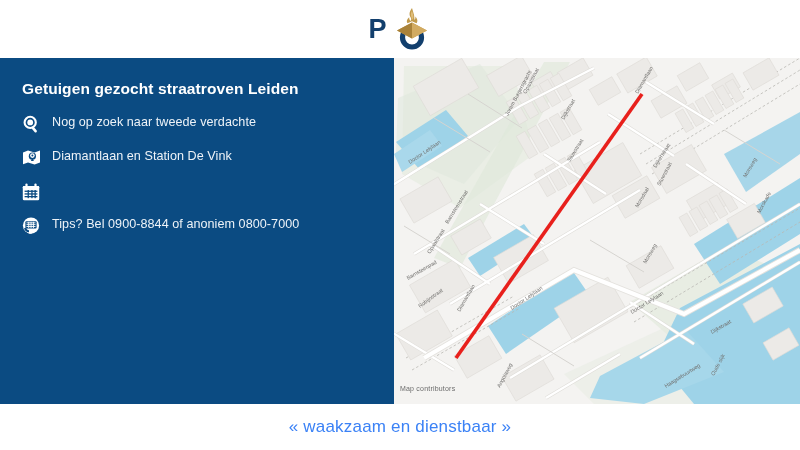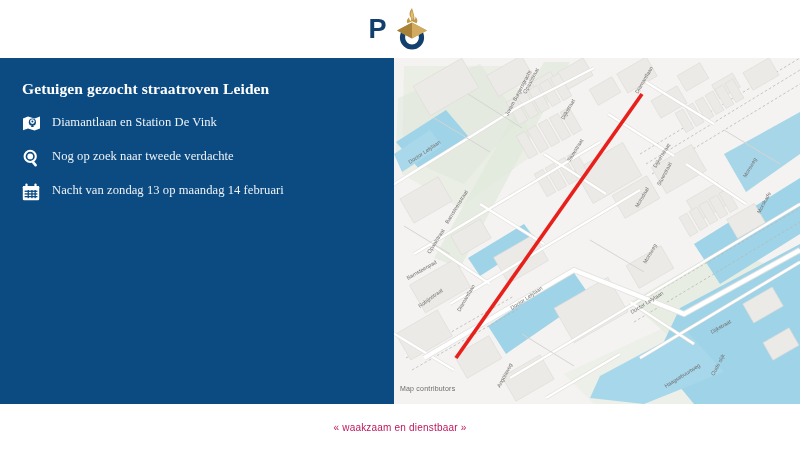--- a/index.html
+++ b/index.html
@@ -22,21 +22,21 @@
   }
   .logo-emblem {
     position:relative; width:38px; height:44px; margin:0 1px;
     display:inline-block; vertical-align:middle;
   }
   .logo-emblem svg { position:absolute; left:0; top:0; }
 
   
   .info {
     position:absolute; left:0; top:58px; width:394px; height:346px;
-    background:#0b4b82; color:#ffffff; padding:22px 18px 0 22px;font-family:Liberation Serif, serif;
+    background:#0b4b82; color:#ffffff; padding:22px 18px 0 22px;
   }
   .info-title {
     font-size:15.5px; font-weight:bold; letter-spacing:0.1px;
     margin-bottom:16px; color:#ffffff;
   }
   .row { display:flex; align-items:flex-start; margin-bottom:13px; }
   .row-icon {
     flex:0 0 26px; width:26px; height:20px;
     display:flex; align-items:flex-start; justify-content:flex-start;
     margin-top:1px;
@@ -58,21 +58,21 @@
     font-size:7px; color:#6b6b6b; letter-spacing:0.2px;
     font-family:"Liberation Sans", sans-serif;
   }
 
   
   .footer {
     position:absolute; left:0; top:404px; width:800px; height:46px;
     background:#ffffff; display:flex; align-items:center; justify-content:center;
   }
   .footer-text {
-    font-size:10px; color:#be185d; letter-spacing:0.2px;
+    font-size:17px; color:#3b82f6; letter-spacing:0.2px;
   }
 </style>
 </head>
 <body>
 
 <div class="page">
 
   <div class="header">
     <div class="logo">
       <span class="logo-text">P</span>
@@ -87,65 +87,81 @@
 
           <path d="M19 1 C15.4 5.6 16.6 8.6 17.7 10.6 C18.3 11.7 18.4 12.8 17.6 13.9 C16.5 12.9 16.1 11.6 16.2 10.2 C13.9 12.1 13.1 14.6 14.5 16.2 L19 14.2 L23.5 16.2 C25.3 14.2 24.1 11.3 22.3 9.5 C22.6 11 22.3 12.1 21.5 13.0 C21.3 10.8 21.4 8.6 20.6 6.5 C20.1 4.6 19.6 2.8 19 1 Z" fill="#c19a4b"></path>
           <path d="M19 3.5 C17.2 6.6 17.8 8.6 18.5 10.2 C19.0 11.3 19.0 12.2 18.6 13.2 C20.3 12.3 20.8 10.2 20.3 8.2 C19.8 6.6 19.4 5.1 19 3.5 Z" fill="#e0bd78"></path>
         </svg>
       </span>
     </div>
   </div>
 
   <div class="info">
     <div class="info-title">Getuigen gezocht straatroven Leiden</div>
+
+    <div class="row">
+      <span class="row-icon">
+        <svg width="19" height="18" viewBox="0 0 19 18">
+          <circle cx="8.2" cy="7.4" r="5.6" fill="none" stroke="#ffffff" stroke-width="2.1"></circle>
+          <circle cx="8.2" cy="7.4" r="2.9" fill="#ffffff"></circle>
+          <rect x="11.0" y="11.3" width="2.6" height="6.6" rx="1.3" fill="#ffffff" transform="rotate(-40 12.3 14.6)"></rect>
+        </svg>
+      </span>
+      <span class="row-text">Nog op zoek naar tweede verdachte</span>
+    </div>
 
     <div class="row">
       <span class="row-icon">
         <svg width="19" height="17" viewBox="0 0 19 17">
           <path d="M1 3.4 L6 1.6 L12.6 3.6 L18 1.6 L18 13.4 L12.6 15.4 L6 13.4 L1 15.2 Z" fill="#ffffff"></path>
           <circle cx="10.4" cy="7.2" r="3.6" fill="#0b4b82"></circle>
           <circle cx="10.4" cy="6.6" r="2.3" fill="#ffffff"></circle>
           <circle cx="10.4" cy="6.5" r="1.0" fill="#0b4b82"></circle>
           <path d="M10.4 9.0 L8.9 11.9 L11.9 11.9 Z" fill="#0b4b82"></path>
         </svg>
       </span>
       <span class="row-text">Diamantlaan en Station De Vink</span>
-    </div>
-
-    <div class="row">
-      <span class="row-icon">
-        <svg width="19" height="18" viewBox="0 0 19 18">
-          <circle cx="8.2" cy="7.4" r="5.6" fill="none" stroke="#ffffff" stroke-width="2.1"></circle>
-          <circle cx="8.2" cy="7.4" r="2.9" fill="#ffffff"></circle>
-          <rect x="11.0" y="11.3" width="2.6" height="6.6" rx="1.3" fill="#ffffff" transform="rotate(-40 12.3 14.6)"></rect>
-        </svg>
-      </span>
-      <span class="row-text">Nog op zoek naar tweede verdachte</span>
     </div>
 
 
     <div class="row">
       <span class="row-icon">
         <svg width="18" height="18" viewBox="0 0 18 18">
           <rect x="0.8" y="3.0" width="16.4" height="14.2" rx="1.3" fill="#ffffff"></rect>
           <rect x="0.8" y="3.0" width="16.4" height="3.3" rx="1.3" fill="#ffffff"></rect>
           <rect x="3.4" y="0.4" width="2.2" height="4.4" rx="1.1" fill="#ffffff"></rect>
           <rect x="12.4" y="0.4" width="2.2" height="4.4" rx="1.1" fill="#ffffff"></rect>
           <rect x="2.6" y="7.6" width="12.8" height="1.3" fill="#0b4b82"></rect>
           <rect x="2.6" y="10.3" width="12.8" height="1.3" fill="#0b4b82"></rect>
           <rect x="2.6" y="13.0" width="12.8" height="1.3" fill="#0b4b82"></rect>
           <rect x="5.6" y="7.0" width="1.3" height="8.2" fill="#0b4b82"></rect>
           <rect x="9.3" y="7.0" width="1.3" height="8.2" fill="#0b4b82"></rect>
           <rect x="12.5" y="7.0" width="1.3" height="8.2" fill="#0b4b82"></rect>
         </svg>
       </span>
-      <span class="row-text">Nacht van zondag 13 op maandag 14 februari</span>
-    </div>
-
-
+    </div>
+
+
+    <div class="row">
+      <span class="row-icon">
+        <svg width="18" height="18" viewBox="0 0 18 18">
+          <circle cx="9" cy="8.6" r="8.1" fill="#ffffff"></circle>
+          <rect x="3.4" y="4.2" width="11.2" height="7.4" rx="1.0" fill="#0b4b82"></rect>
+          <rect x="4.5" y="5.4" width="9.0" height="0.9" fill="#ffffff"></rect>
+          <rect x="4.5" y="7.2" width="9.0" height="0.9" fill="#ffffff"></rect>
+          <rect x="4.5" y="9.0" width="9.0" height="0.9" fill="#ffffff"></rect>
+          <rect x="6.3" y="4.8" width="0.9" height="6.2" fill="#ffffff"></rect>
+          <rect x="8.6" y="4.8" width="0.9" height="6.2" fill="#ffffff"></rect>
+          <rect x="10.9" y="4.8" width="0.9" height="6.2" fill="#ffffff"></rect>
+          <path d="M4.0 11.8 C5.2 14.6 7.6 16.4 10.4 16.6 C10.4 16.6 8.0 17.3 6.0 16.0 C4.4 15.0 3.6 13.4 4.0 11.8 Z" fill="#ffffff"></path>
+          <path d="M2.2 11.0 C2.2 13.3 4.4 15.2 7.0 15.3 L7.0 13.2 C5.6 13.1 4.4 12.1 4.3 11.0 Z" fill="#0b4b82"></path>
+        </svg>
+      </span>
+      <span class="row-text">Tips? Bel 0900-8844 of anoniem 0800-7000</span>
+    </div>
   </div>
 
   <div class="map">
     <svg class="map-svg" width="406" height="346" viewBox="0 0 406 346">
       <defs>
         <style>
           .st { fill:none; stroke:#ffffff; stroke-width:2.4; }
           .sto { fill:none; stroke:#dedcd8; stroke-width:3.4; }
           .stt { fill:none; stroke:#d6d4d0; stroke-width:1.0; }
           .bld { fill:#eceae7; stroke:#dedbd6; stroke-width:0.6; }

